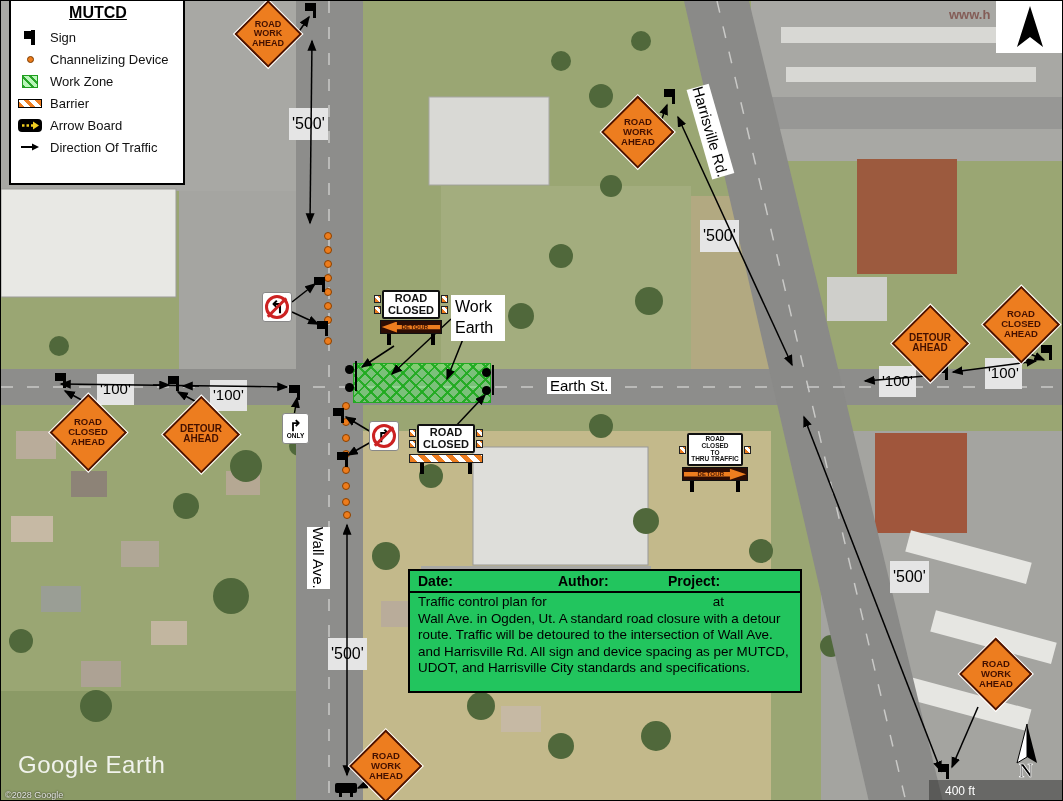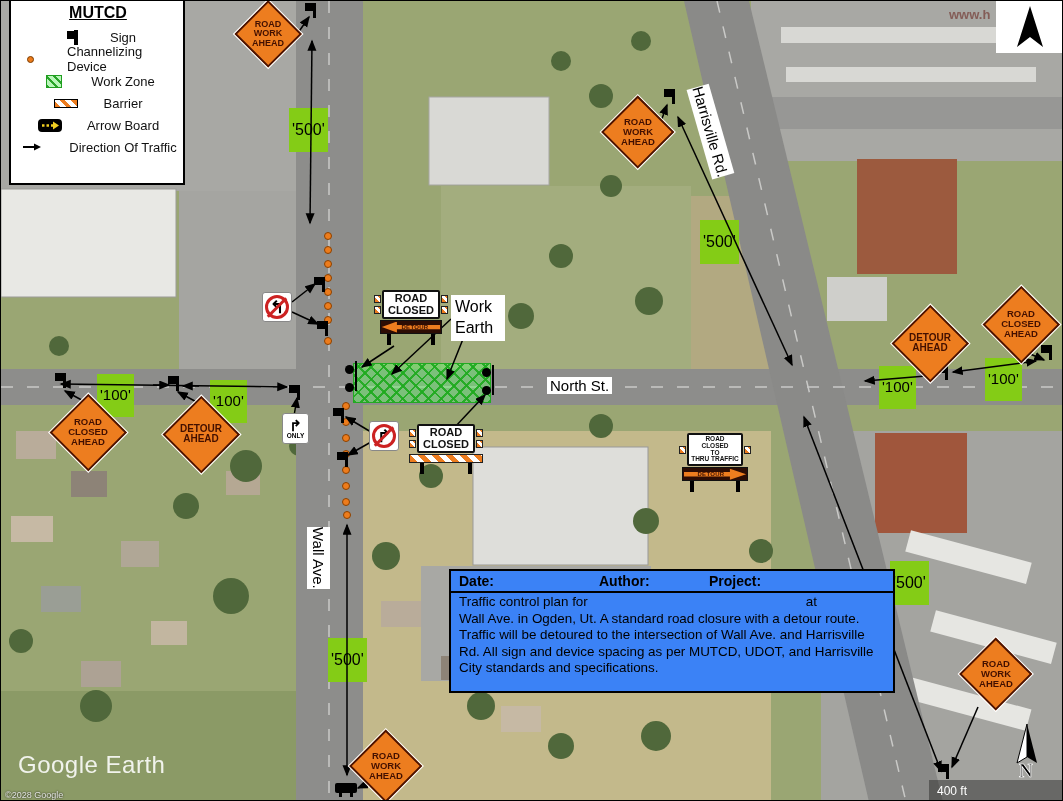--- a/index.html
+++ b/index.html
@@ -2,28 +2,28 @@
 <html><head>
 <meta charset="utf-8">
 <style>
   html,body{margin:0;padding:0;background:#444;}
   .stage{position:relative;width:1063px;height:801px;overflow:hidden;border:1px solid #000;box-sizing:border-box;
          font-family:"Liberation Sans",sans-serif;background:#9aa673;}
   .stage *{box-sizing:border-box;}
   svg{display:block;}
 
   
-  .chip{position:absolute;background:#84cc16;color:#000;padding:12px 3px;font-size:15px;line-height:1.25;white-space:nowrap;}
+  .chip{position:absolute;background:#e5e5e5;color:#000;padding:6px 3px;font-size:15px;line-height:1.25;white-space:nowrap;}
   .street{position:absolute;background:#fff;color:#000;padding:0 3px;font-size:15px;white-space:nowrap;}
   .vert{writing-mode:vertical-rl;}
 
   
   .legend{position:absolute;left:8px;top:0;width:176px;height:184px;background:#fff;border:2px solid #000;border-top:none;padding:2px 4px 0 6px;z-index:30;}
   .legend h1{margin:1px 0 4px;text-align:center;font-size:16px;font-weight:bold;text-decoration:underline;}
-  .lrow{display:flex;align-items:center;gap:24px;height:22px;font-size:13px;color:#111;justify-content:center;}
+  .lrow{display:flex;align-items:center;gap:7px;height:22px;font-size:13px;color:#111;}
   .lrow .ic{width:26px;display:flex;justify-content:center;align-items:center;flex:none;}
   .dot{width:7px;height:7px;border-radius:50%;background:#ED7C1C;border:1px solid #7a3c00;}
   .wz-ic{width:16px;height:13px;border:1px solid #1f9e1f;
     background:repeating-linear-gradient(45deg,rgba(30,160,30,.95) 0 2px,rgba(140,240,140,.6) 2px 6px);}
   .bar-ic{width:24px;height:9px;border:1px solid #000;
     background:repeating-linear-gradient(45deg,#ED7D1F 0 4px,#fff 4px 8px);}
 
   
   .diamond{position:absolute;display:flex;align-items:center;justify-content:center;z-index:22;}
   .dshape{position:absolute;inset:11%;background:#ED7D1F;border:2px solid #4d1300;outline:1px solid #fff;transform:rotate(45deg);}
@@ -75,35 +75,35 @@
   .only{position:absolute;width:27px;height:31px;background:#fff;border:1px solid #888;border-radius:3px;z-index:22;
         display:flex;flex-direction:column;align-items:center;justify-content:center;line-height:1;}
   .only .glyph{font-size:15px;font-weight:bold;color:#000;}
   .only .txt{font-size:6.5px;font-weight:bold;color:#000;}
 
   
   .wzlabel{position:absolute;left:450px;top:294px;width:54px;background:#fff;color:#000;font-size:16px;line-height:1.3;
            padding:2px 4px;z-index:22;}
 
   
-  .infobox{position:absolute;left:448px;top:568px;width:446px;background:#3b82f6;border:2px solid #000;z-index:28;color:#000;}
+  .infobox{position:absolute;left:407px;top:568px;width:394px;background:#22c55e;border:2px solid #000;z-index:28;color:#000;}
   .info-head{display:flex;border-bottom:2px solid #000;font-weight:bold;font-size:14px;padding:2px 8px;}
   .info-head .c1{width:140px;}
   .info-head .c2{width:110px;}
   .info-lb{font-weight:bold;font-size:14px;padding:2px 8px 0;}
   .info-body{font-size:13.4px;line-height:1.24;padding:1px 8px 14px;}
   .line1{display:flex;}
   .line1 .at{margin-left:auto;margin-right:68px;}
 
   
   .northbox{position:absolute;left:995px;top:0;width:68px;height:52px;background:#fff;z-index:30;
             display:flex;align-items:center;justify-content:center;}
   .urlmark{position:absolute;left:948px;top:6px;font-size:13px;color:#7b4a44;z-index:29;font-weight:bold;opacity:.8;}
   .scalebar{position:absolute;left:928px;top:779px;width:135px;height:22px;background:rgba(30,30,30,.45);z-index:30;
-            color:#fff;font-size:12px;display:flex;align-items:center;padding-left:8px;}
+            color:#fff;font-size:12px;display:flex;align-items:center;padding-left:16px;}
   .gewm{position:absolute;left:17px;top:750px;font-size:24px;color:rgba(255,255,255,.88);z-index:30;letter-spacing:.5px;}
   .copyr{position:absolute;left:4px;top:789px;font-size:9px;color:rgba(255,255,255,.85);z-index:30;text-shadow:0 0 2px #000;}
   .bnorth{position:absolute;left:1008px;top:720px;z-index:30;}
 
   .overlay{position:absolute;left:0;top:0;z-index:18;pointer-events:none;}
   .bg{position:absolute;left:0;top:0;z-index:0;}
 </style>
 </head>
 <body>
 
@@ -394,21 +394,21 @@
   <div class="only" style="left:281px;top:412px">
     <span class="glyph">↱</span>
     <span class="txt">ONLY</span>
   </div>
 
   <div class="wzlabel">
     <div>Work</div>
     <div>Earth</div>
   </div>
 
-  <div class="street" style="left:546px;top:376px">North St.</div>
+  <div class="street" style="left:546px;top:376px">Earth St.</div>
   <div class="street vert" style="left:306px;top:526px">Wall Ave.</div>
   <div class="street vert" style="left:698px;top:84px;transform:rotate(-16deg)">Harrisville Rd.</div>
 
   <div class="chip" style="left:288px;top:107px;font-size:16px">'500'</div>
   <div class="chip" style="left:699px;top:219px;font-size:16px">'500'</div>
   <div class="chip" style="left:889px;top:560px;font-size:16px">'500'</div>
   <div class="chip" style="left:327px;top:637px;font-size:16px">'500'</div>
   <div class="chip" style="left:96px;top:373px">'100'</div>
   <div class="chip" style="left:209px;top:379px">'100'</div>
   <div class="chip" style="left:878px;top:365px">'100'</div>

